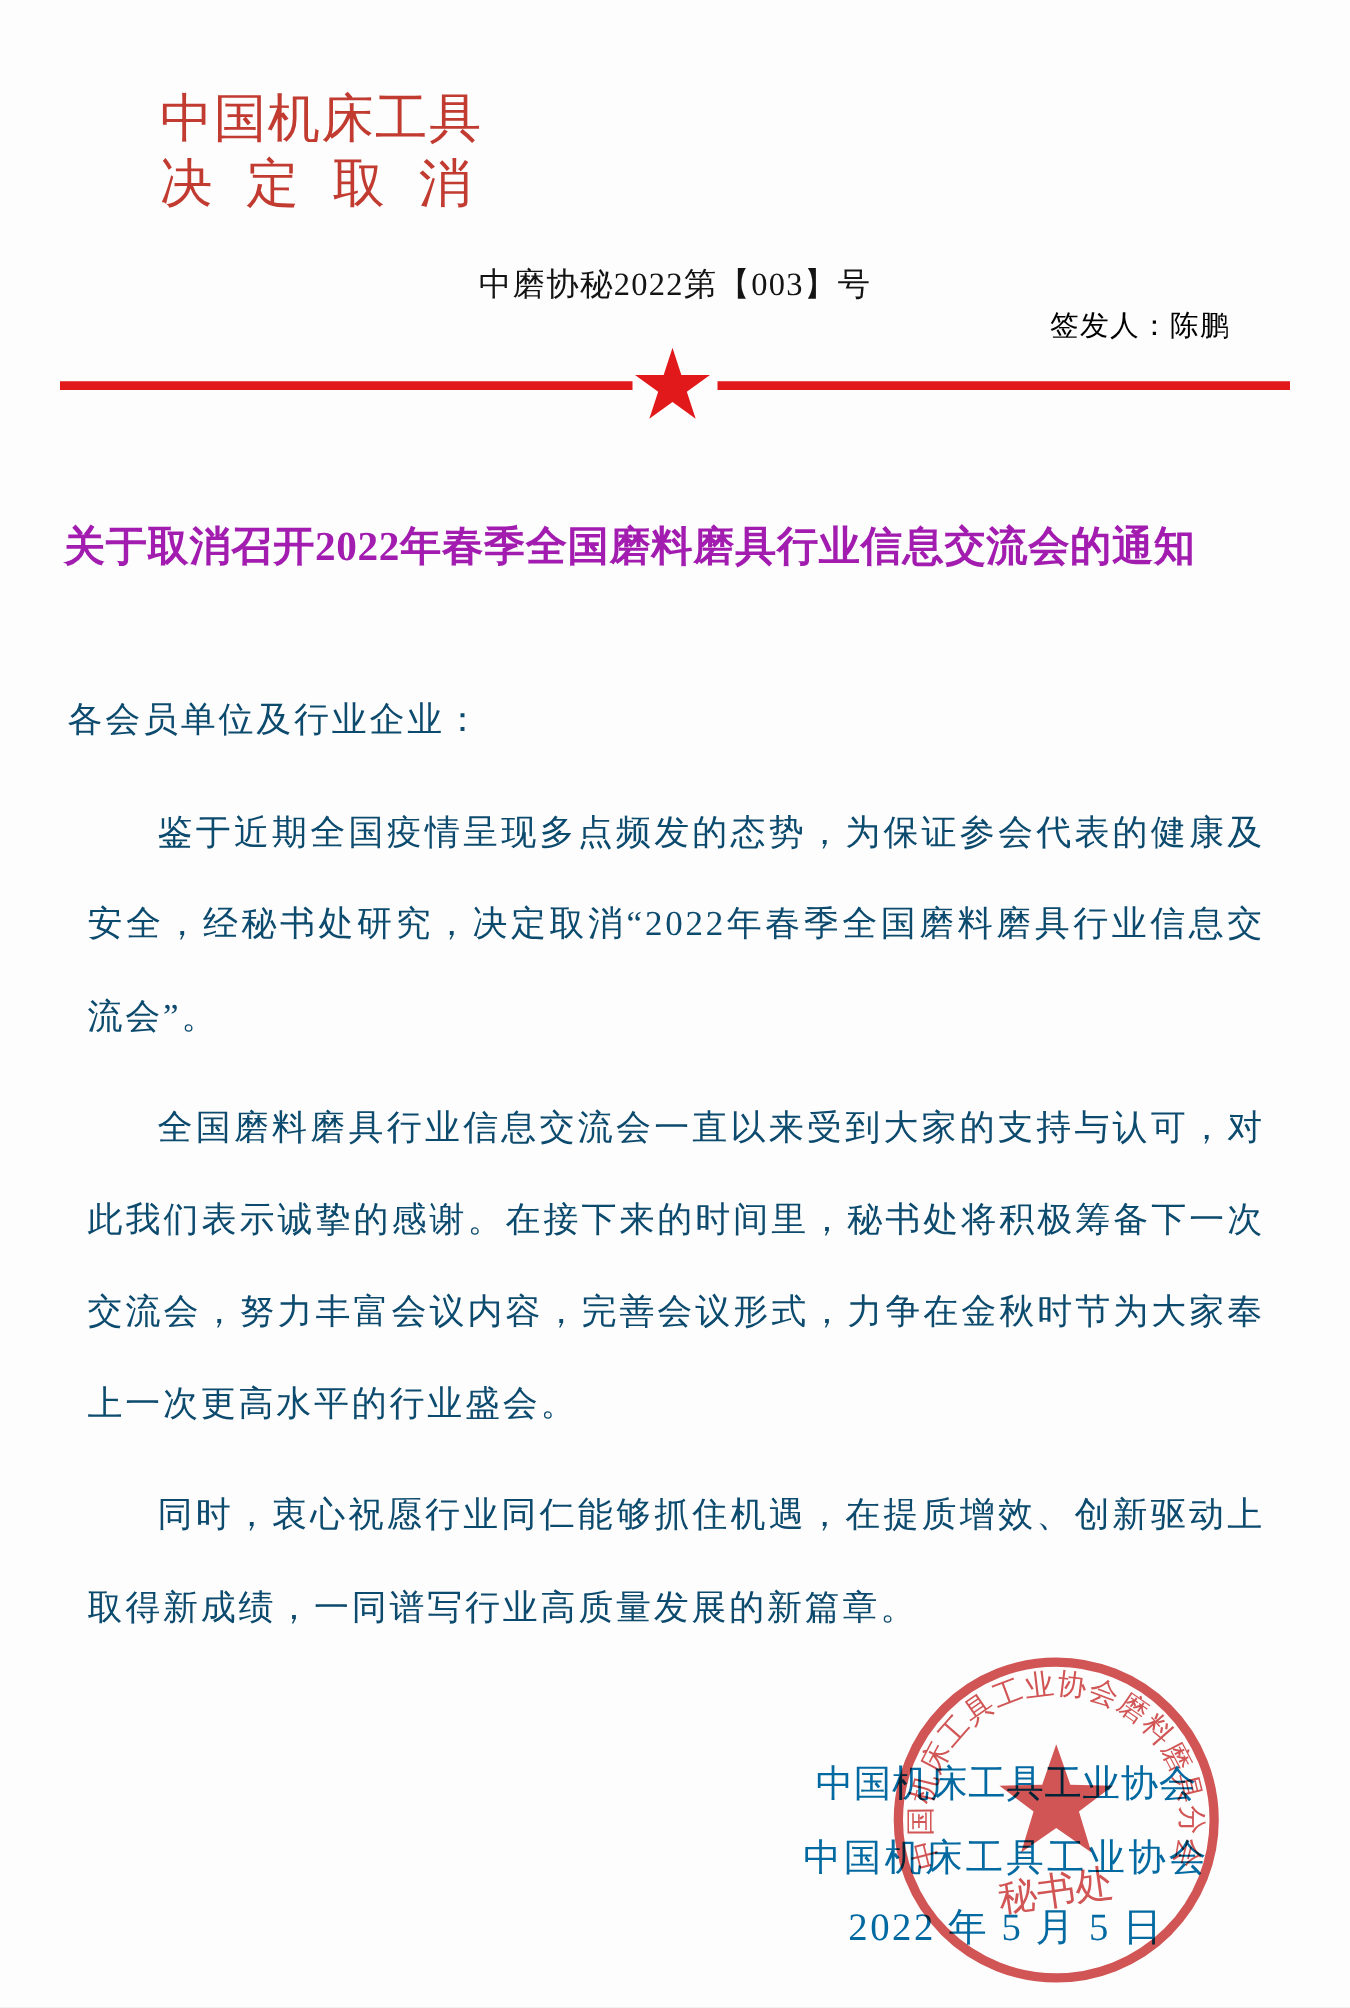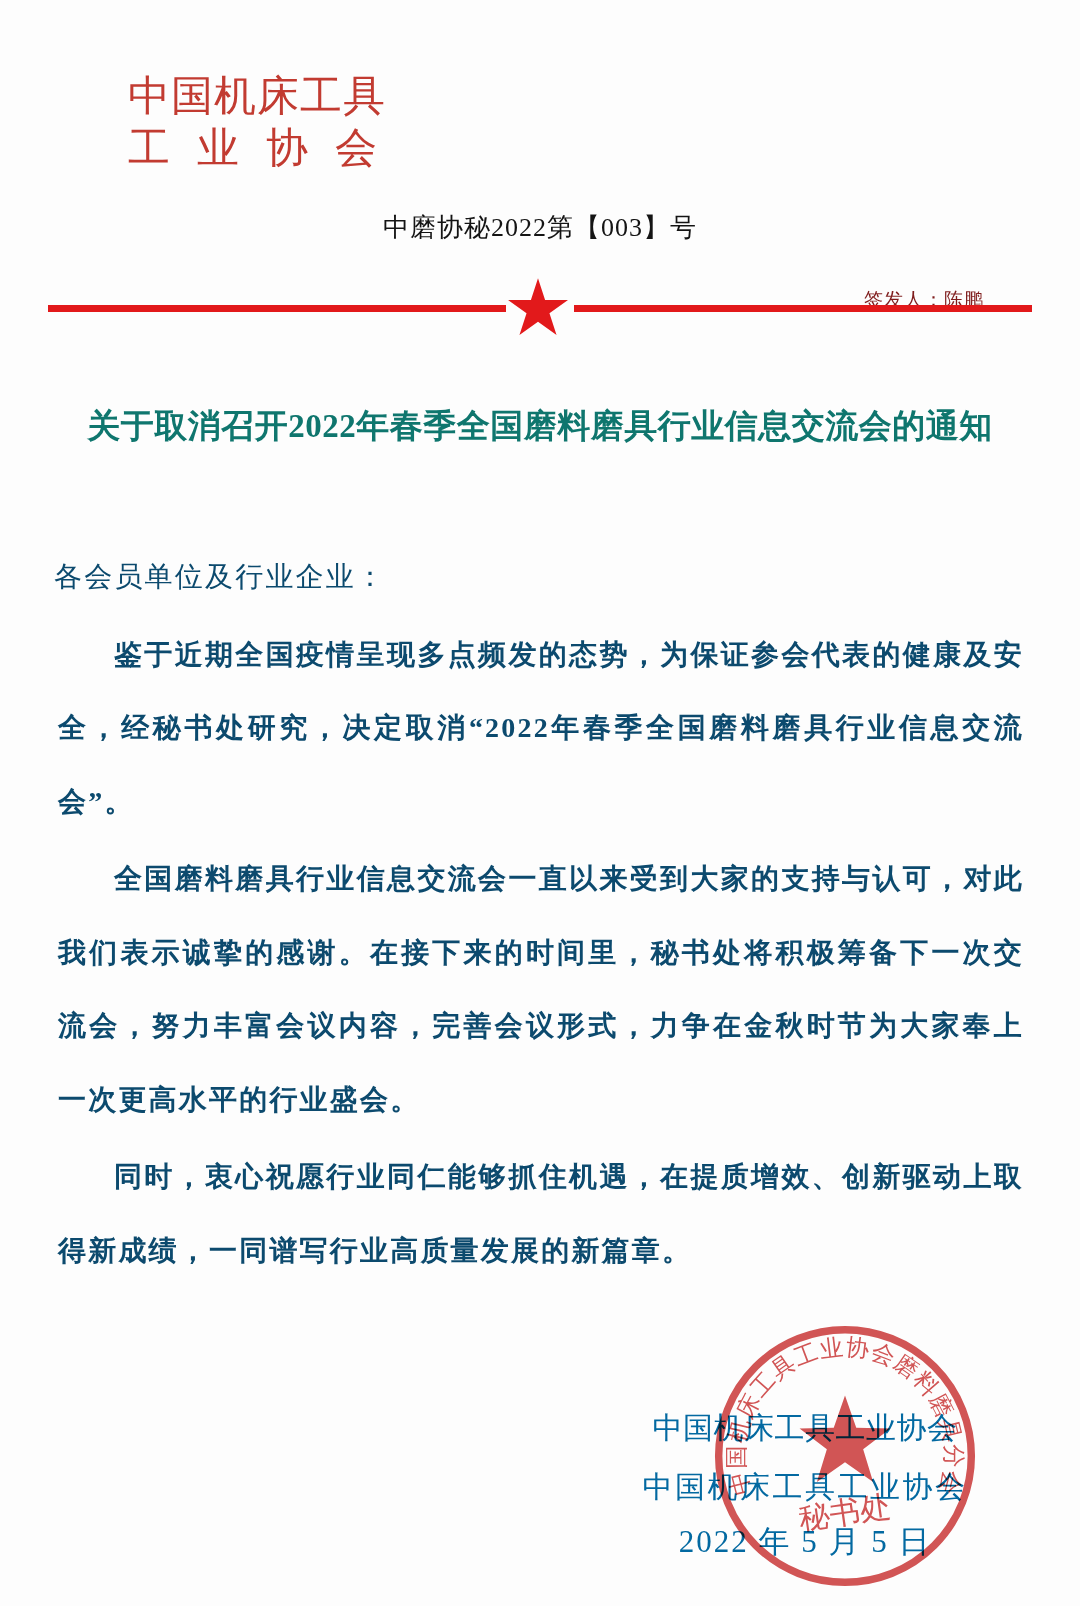--- a/index.html
+++ b/index.html
@@ -25,39 +25,39 @@
     font-size:60px;line-height:96px;font-weight:bold;
     letter-spacing:11px;white-space:nowrap;
     color:#d8201d;
   }
   .doc-number{
     position:absolute;left:0;top:210px;width:100%;
     text-align:center;font-size:26px;letter-spacing:1px;color:#141414;
   }
   .signer{
     position:absolute;right:96px;top:245px;
-    font-size:19px;letter-spacing:1px;color:#7f1d1d;margin-top:42px;
+    font-size:23px;letter-spacing:1px;color:#000000;
   }
   
   .rule-left{position:absolute;left:48px;top:305px;width:458px;height:7px;background:#e2191b;}
   .rule-right{position:absolute;left:574px;top:305px;width:458px;height:7px;background:#e2191b;}
   .rule-star{position:absolute;left:508px;top:277px;width:60px;height:60px;}
   
   .main-title{
-    position:absolute;left:40px;top:404px;width:1000px;margin:0;
-    text-align:center;font-size:33px;font-weight:bold;color:#0f766e;
+    position:absolute;left:40px;top:404px;width:1000px;margin:11px;
+    text-align:left;font-size:33px;font-weight:bold;color:#a21caf;
     letter-spacing:0.5px;white-space:nowrap;
   }
   
   .body-block{
     position:absolute;left:54px;top:540px;width:974px;
     font-size:28px;line-height:73.5px;letter-spacing:2.2px;
     text-align:justify;color:#0c4a6e;
   }
-  .body-block p{margin:4px;text-indent:2em;font-weight:bold;}
+  .body-block p{margin:16px;text-indent:2em;}
   .salutation{margin:0;}
   
   .signoff{
     position:absolute;left:640px;top:1398px;width:330px;
     text-align:center;color:#0369a1;font-family:Liberation Serif, serif;
   }
   .signoff-org1{font-size:30px;line-height:59px;letter-spacing:0.5px;white-space:nowrap;}
   .signoff-org2{font-size:30px;line-height:59px;letter-spacing:2.5px;white-space:nowrap;}
   .signoff-date{font-size:31px;line-height:52px;letter-spacing:2px;white-space:nowrap;}
   
@@ -67,21 +67,21 @@
   }
   .seal text{fill:#c92f2f;font-family:"Liberation Serif","DejaVu Serif",serif;}
 </style>
 </head>
 <body>
 
 <div class="page">
 
   <div class="org-block">
     <div class="org-line1">中国机床工具</div>
-    <div class="org-line2">工业协会</div>
+    <div class="org-line2">决定取消</div>
   </div>
 
   <div class="doc-number">中磨协秘2022第【003】号</div>
   <div class="signer"><span>签发人：</span><span>陈鹏</span></div>
 
   <div class="rule-left"></div>
   <div class="rule-right"></div>
   <svg class="rule-star" viewBox="0 0 100 100" aria-hidden="true">
     <polygon fill="#e2191b" points="50,2 61.8,38.2 100,38.2 69.1,60.6 80.9,96.8 50,74.4 19.1,96.8 30.9,60.6 0,38.2 38.2,38.2"></polygon>
   </svg>

